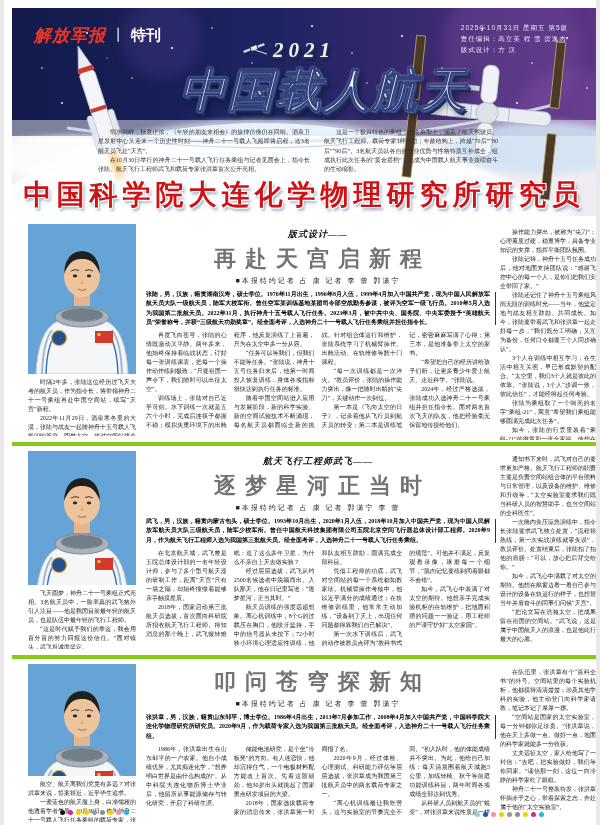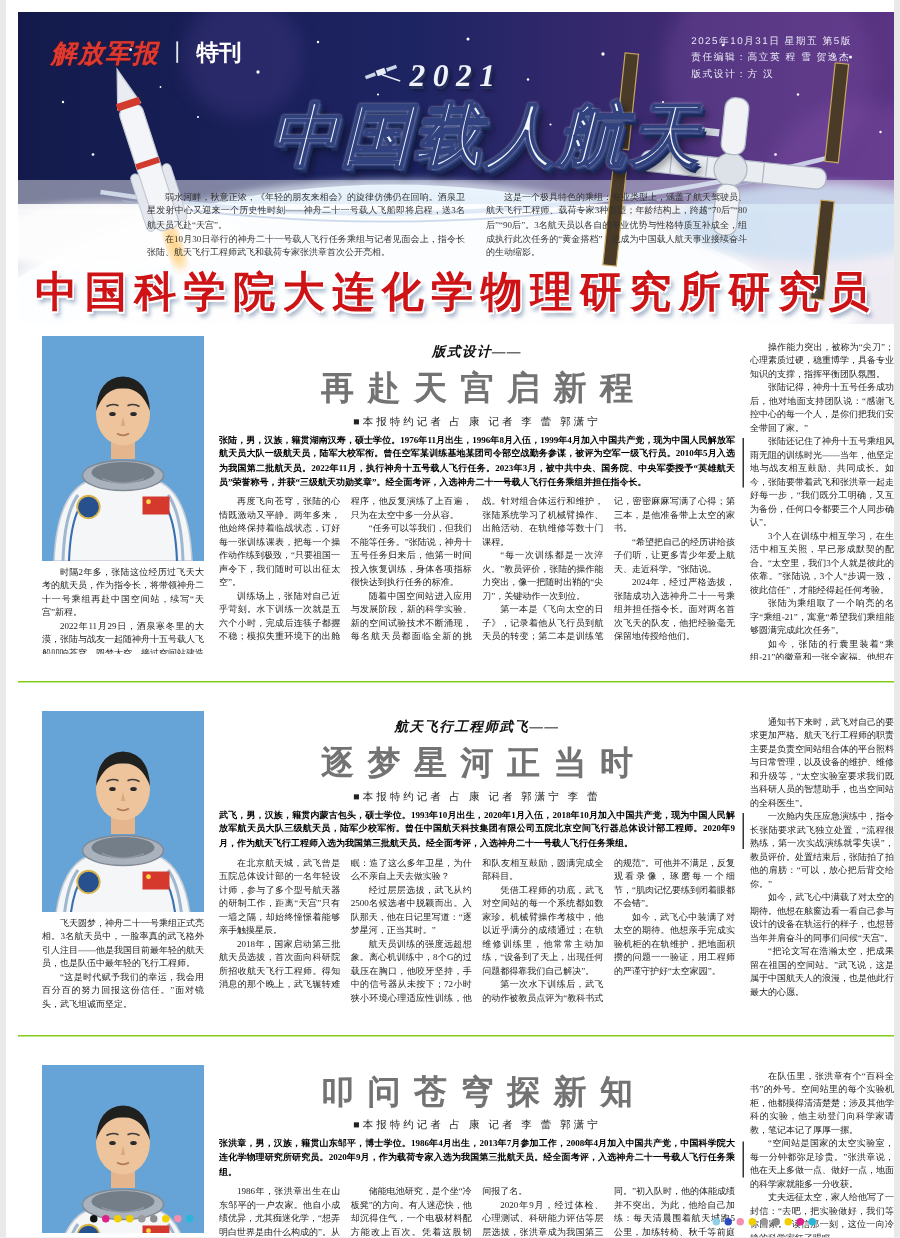--- a/index.html
+++ b/index.html
@@ -29,21 +29,21 @@
   .intro-col.l{width:212px;}
   .intro-col.r{width:174px;}
   .red-headline{position:absolute;left:0;right:0;top:168px;text-align:center;
         font-size:28px;font-weight:900;letter-spacing:5px;color:#ce1317;
         font-family:"Liberation Serif",serif;
         text-shadow:-1px -1px 0 #fff,1px -1px 0 #fff,-1px 1px 0 #fff,1px 1px 0 #fff,2px 3px 3px rgba(70,100,140,.55);}
 
   
   #articles{position:absolute;left:8px;top:224px;width:584px;}
   .article{display:grid;grid-template-columns:124px 1fr 96px;column-gap:10px;overflow:hidden;position:relative;}
-  .article + .article{border-top:1px solid #84cc16;margin-top:14px;padding-top:19px;}
+  .article + .article{border-top:4px solid #84cc16;margin-top:2px;padding-top:5px;}
   .a1{height:216px;} .a2{height:202px;} .a3{height:162px;}
 
   .leftcol{padding-left:16px;}
   .photo{width:108px;overflow:hidden;background:#5d9fd6;}
   .a1 .photo{height:150px;} .a2 .photo{height:134px;} .a3 .photo{height:112px;}
   .left-text{margin-top:4px;font-size:6px;line-height:1.5;text-align:justify;color:#1b1b1b;overflow:hidden;}
   .a1 .left-text{height:58px;} .a2 .left-text{height:60px;} .a3 .left-text{height:42px;}
   .left-text p,.body-cols p,.rightcol p{margin:0;text-indent:2em;}
 
   .centercol{min-width:0;}

